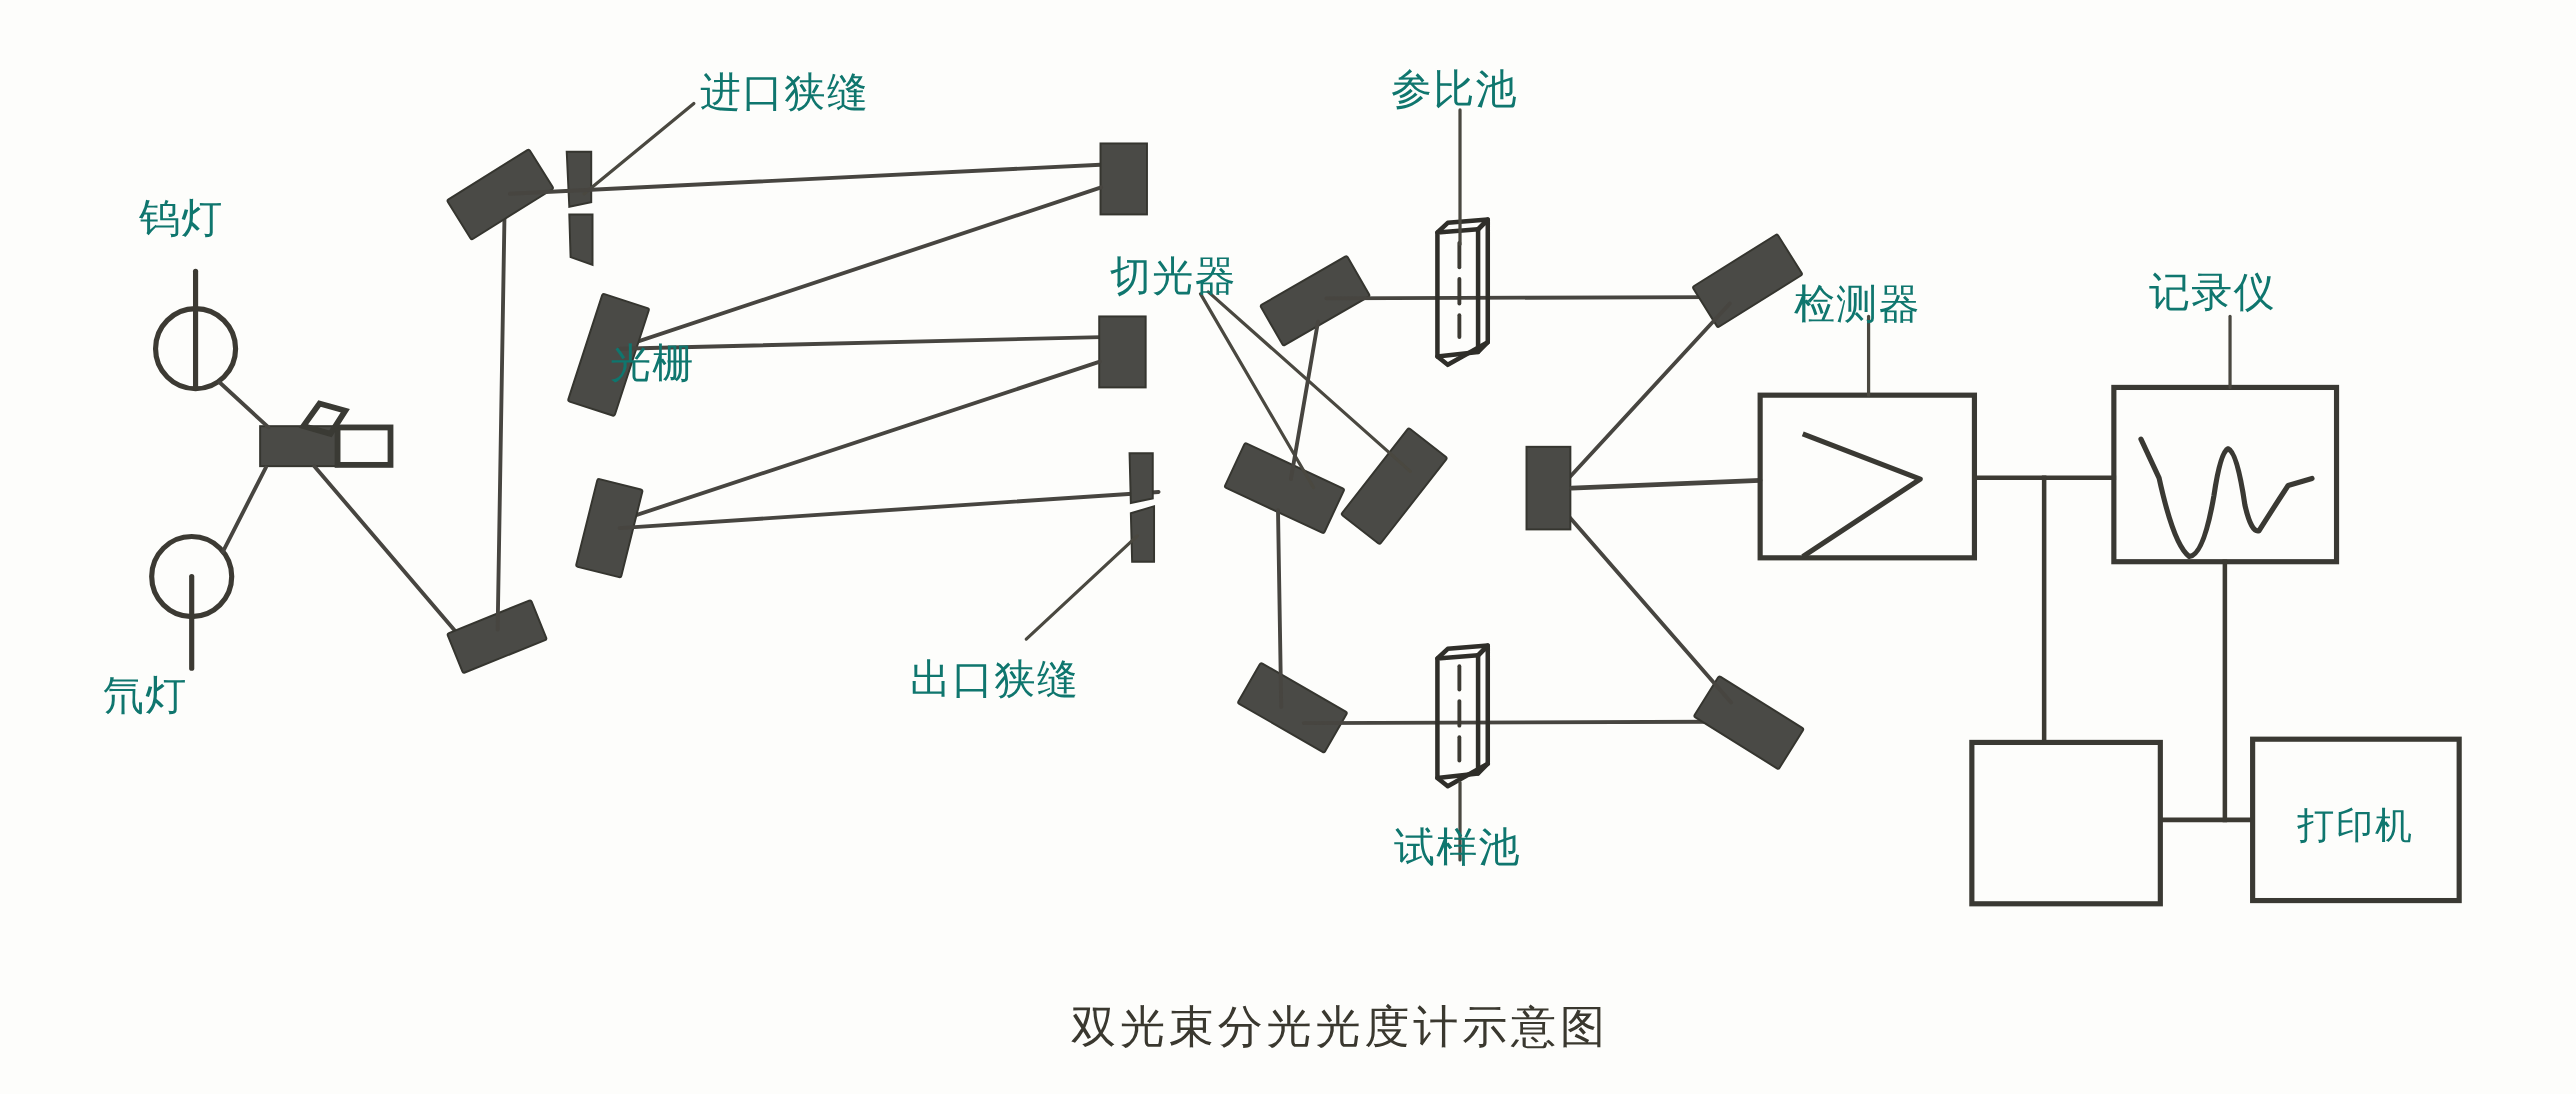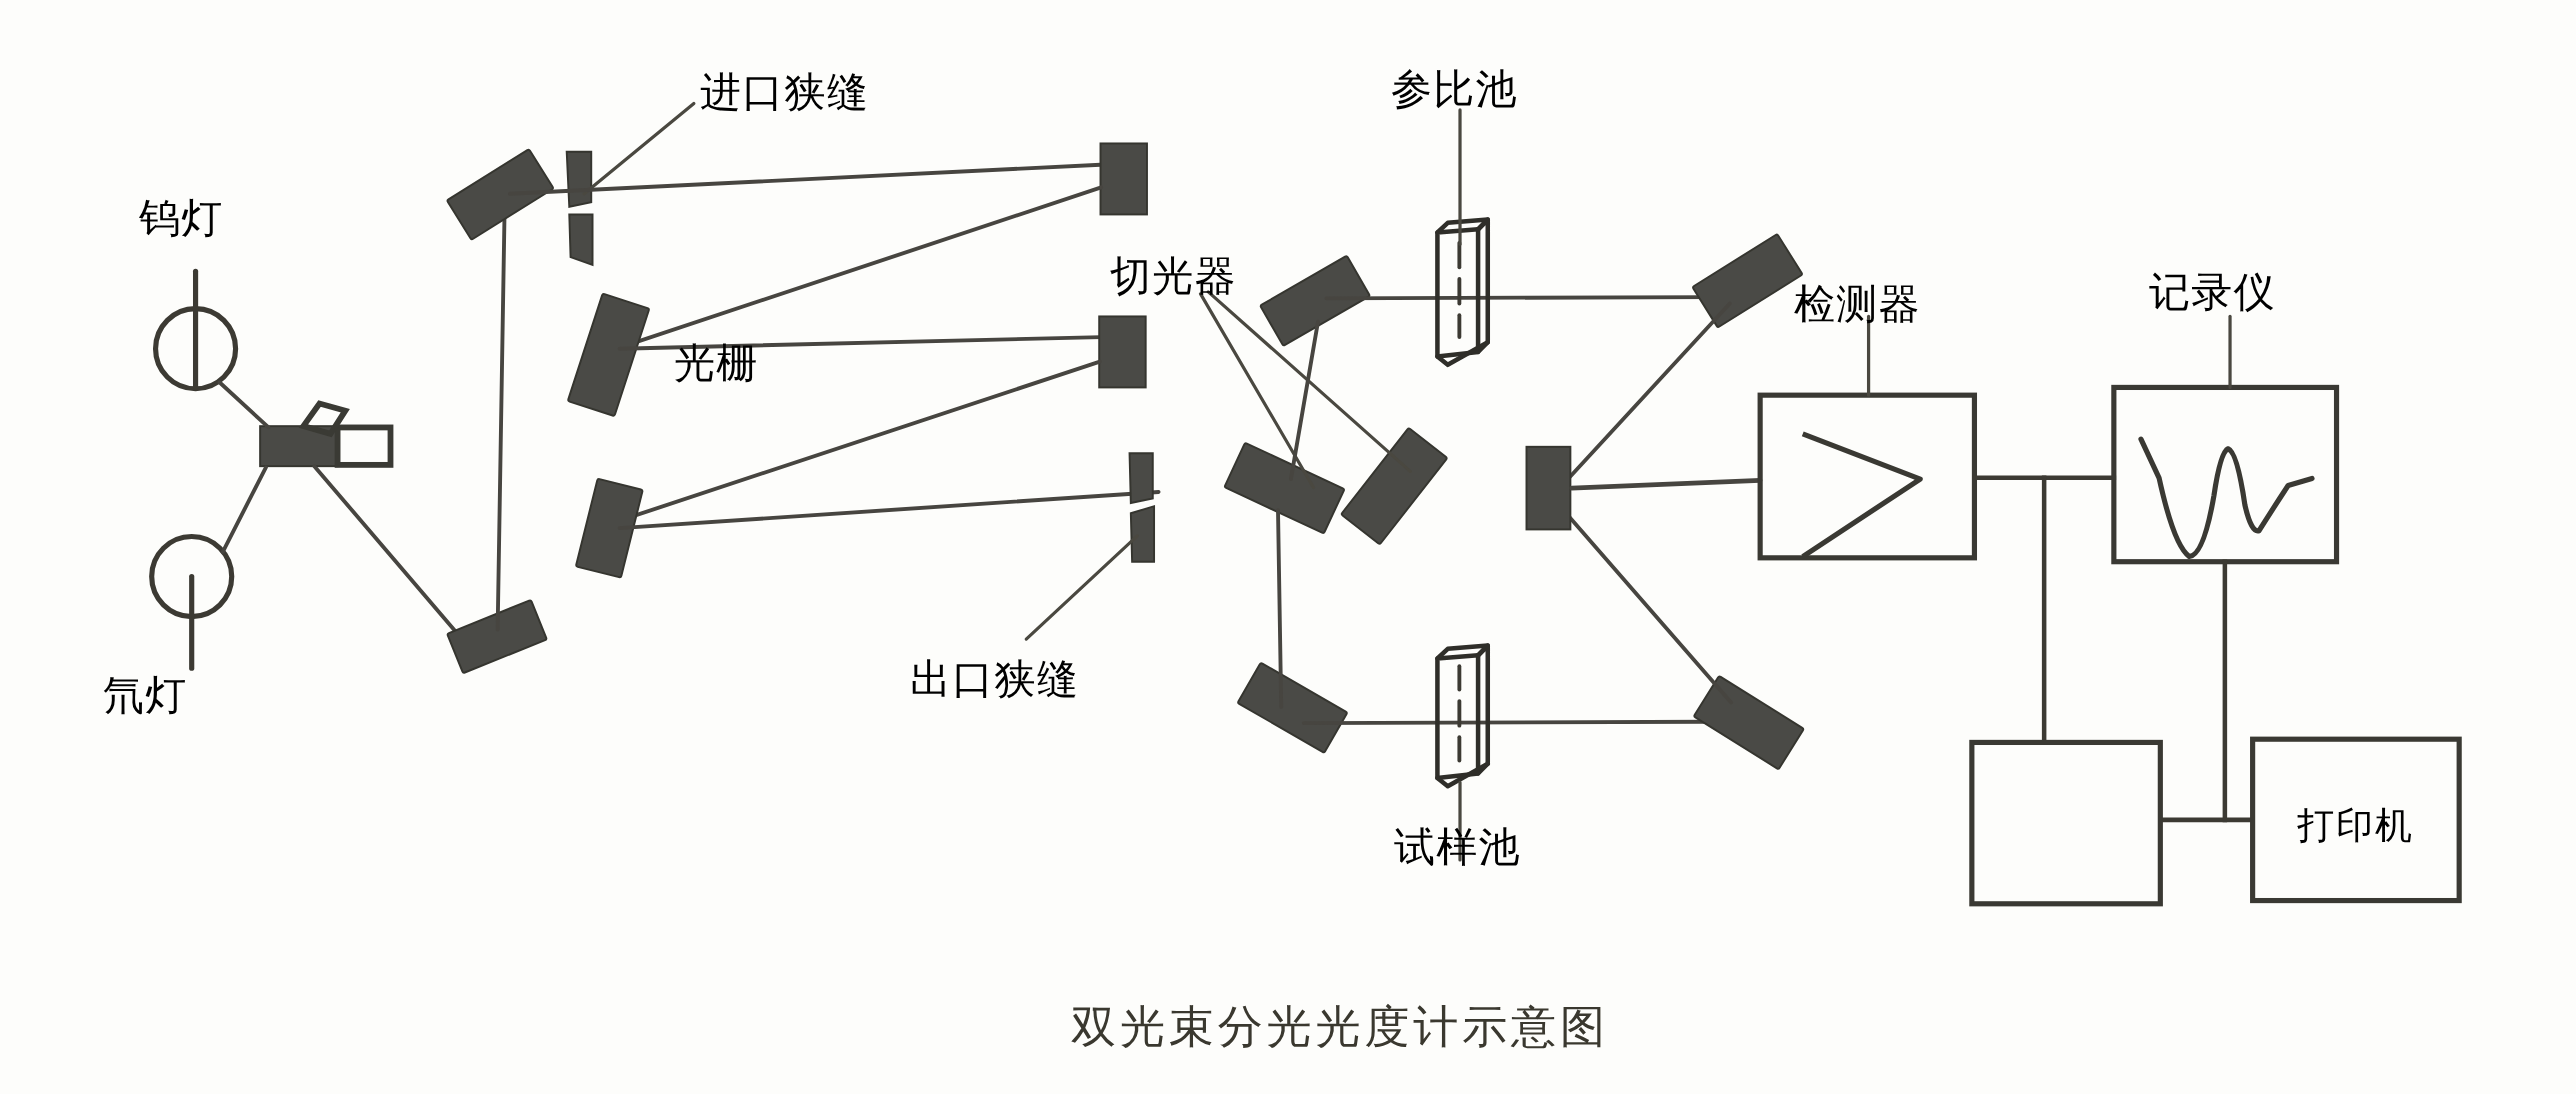--- a/index.html
+++ b/index.html
@@ -6,21 +6,21 @@
   html,body{margin:0;padding:0;background:#ffffff;}
   body{
     width:2576px;height:1095px;position:relative;overflow:hidden;
     background:#fdfdfb;
     font-family:"Liberation Serif","DejaVu Serif",serif;
   }
   #diagram-root{position:absolute;inset:0;}
   svg.canvas{position:absolute;left:0;top:0;width:2576px;height:1095px;}
   .lbl{
     position:absolute;
-    color:#000000;
+    color:#0f766e;
     font-family:"Liberation Serif","DejaVu Serif",serif;
     white-space:pre;
     line-height:1.18;
     letter-spacing:1.3px;
     user-select:none;
   }
   .lbl-lg{font-size:41px;}
   .lbl-box{font-size:37px;text-align:center;letter-spacing:1.9px;}
   .caption{
     position:absolute;font-size:45px;letter-spacing:3.9px;color:#3a382f;
@@ -214,21 +214,21 @@
       <rect x="3490" y="1145" width="320" height="250" class="boxln"></rect>
     </g>
   </svg>
 
   <div class="lbl lbl-lg" style="left:139px;top:194px;">钨灯</div>
 
   <div class="lbl lbl-lg" style="left:103px;top:671px;">氘灯</div>
 
   <div class="lbl lbl-lg" style="left:700px;top:68px;">进口狭缝</div>
 
-  <div class="lbl lbl-lg" style="left:674px;top:339px;">光栅</div>
+  <div class="lbl lbl-lg" style="left:610px;top:339px;">光栅</div>
 
   <div class="lbl lbl-lg" style="left:1110px;top:252px;">切光器</div>
 
   <div class="lbl lbl-lg" style="left:910px;top:655px;">出口狭缝</div>
 
   <div class="lbl lbl-lg" style="left:1391px;top:65px;">参比池</div>
 
   <div class="lbl lbl-lg" style="left:1394px;top:823px;">试样池</div>
 
   <div class="lbl lbl-lg" style="left:1794px;top:268px;margin-top:12px;">检测器</div>

